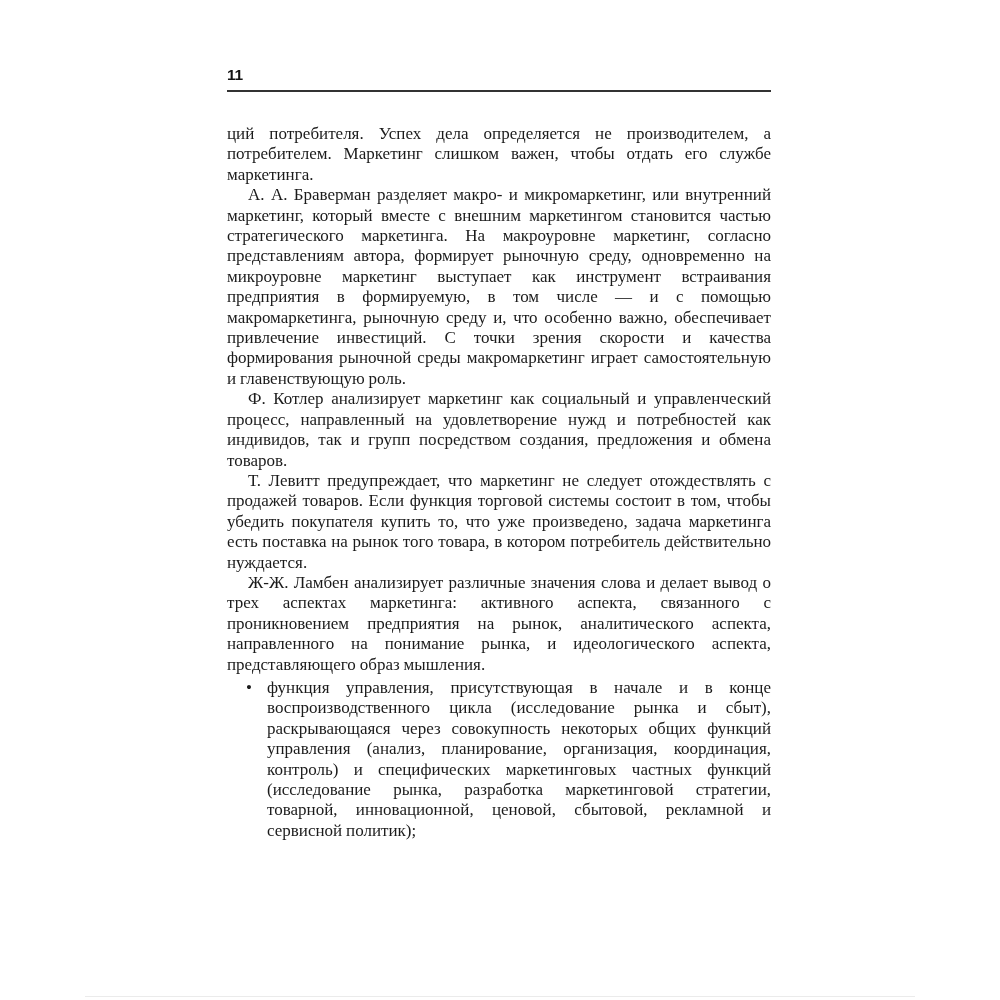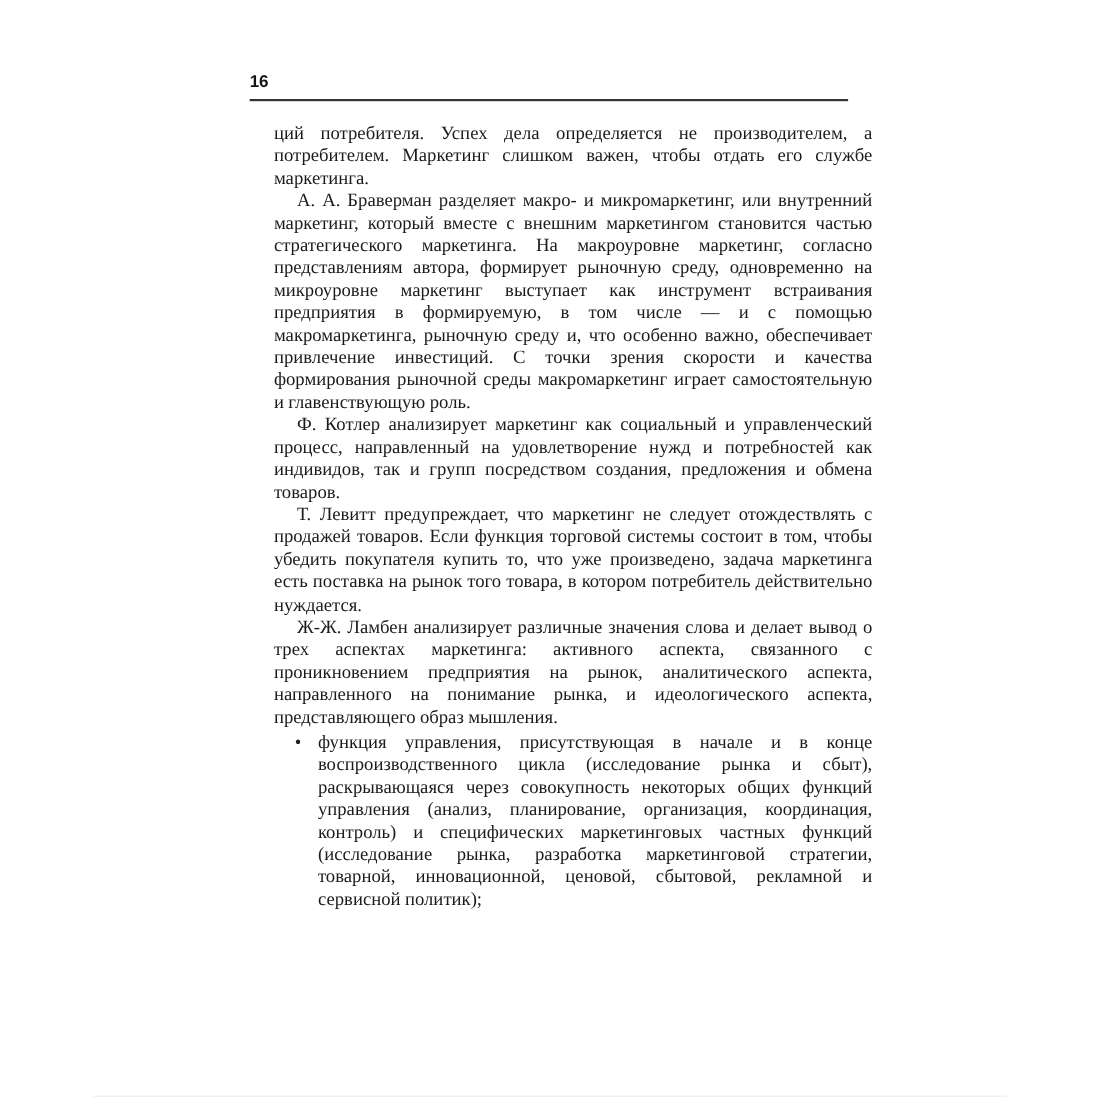--- a/index.html
+++ b/index.html
@@ -33,27 +33,26 @@
     padding-bottom: 6px;
   }
   .header-rule {
     width: 100%;
     height: 0;
     border-bottom: 2px solid #333333;
   }
   .page-body {
     position: absolute;
     left: 227px;
-    top: 111px;
+    top: 124px;
     width: 544px;
     font-size: 17px;
     line-height: 20.4px;
     text-align: justify;
     word-spacing: -0.3px;
-    margin-left: 22px;
   }
   .para {
     margin: 0;
     padding: 0;
   }
   .para.indent {
     text-indent: 21px;
   }
   .para.bullet {
     margin-top: 3px;
@@ -75,21 +74,21 @@
     bottom: 3px;
     height: 1px;
     background: #ebebeb;
   }
 </style>
 </head>
 <body>
 
 <header class="page-header">
   <div class="page-header-row">
-    <span>16</span>
+    <span>11</span>
   </div>
   <div class="header-rule"></div>
 </header>
 
 <main class="page-body">
     <p class="para"><span>ций потребителя. Успех дела определяется не производителем, а потребителем. Маркетинг слишком важен, чтобы отдать его службе маркетинга.</span></p>
     <p class="para indent"><span class="i">А. А. Браверман</span><span> разделяет макро- и микромаркетинг, или внутренний маркетинг, который вместе с внешним маркетингом становится частью стратегического маркетинга. На макроуровне </span><span class="b">маркетинг</span><span>, согласно представлениям автора, </span><span class="b">формирует рыночную среду</span><span>, одновременно на микроуровне маркетинг </span><span class="b">выступает как инструмент встраивания предприятия в формируемую</span><span>, в том числе — и с помощью макромаркетинга, </span><span class="b">рыночную среду</span><span> и, что особенно важно, </span><span class="b">обеспечивает привлечение инвестиций</span><span>. С точки зрения скорости и качества формирования рыночной среды макромаркетинг играет самостоятельную и главенствующую роль.</span></p>
     <p class="para indent"><span class="i">Ф. Котлер</span><span> анализирует </span><span class="b">маркетинг</span><span> как </span><span class="b">социальный и управленческий процесс, направленный на удовлетворение нужд и потребностей</span><span> как индивидов, так и групп посредством создания, предложения и обмена товаров.</span></p>
     <p class="para indent"><span class="i">Т. Левитт</span><span> предупреждает, что маркетинг не следует отождествлять с продажей товаров. Если функция торговой системы состоит в том, чтобы убедить покупателя купить то, что уже произведено, </span><span class="b">задача маркетинга</span><span> есть </span><span class="b">поставка на рынок</span><span> того </span><span class="b">товара, в котором потребитель действительно нуждается</span><span>.</span></p>
     <p class="para indent"><span class="i">Ж-Ж. Ламбен</span><span> анализирует различные значения слова и делает вывод о трех аспектах </span><span class="b">маркетинга</span><span>: </span><span class="b">активного аспекта</span><span>, связанного с проникновением предприятия на рынок, </span><span class="b">аналитического аспекта</span><span>, направленного на понимание рынка, и </span><span class="b">идеологического аспекта</span><span>, представляющего образ мышления.</span></p>

